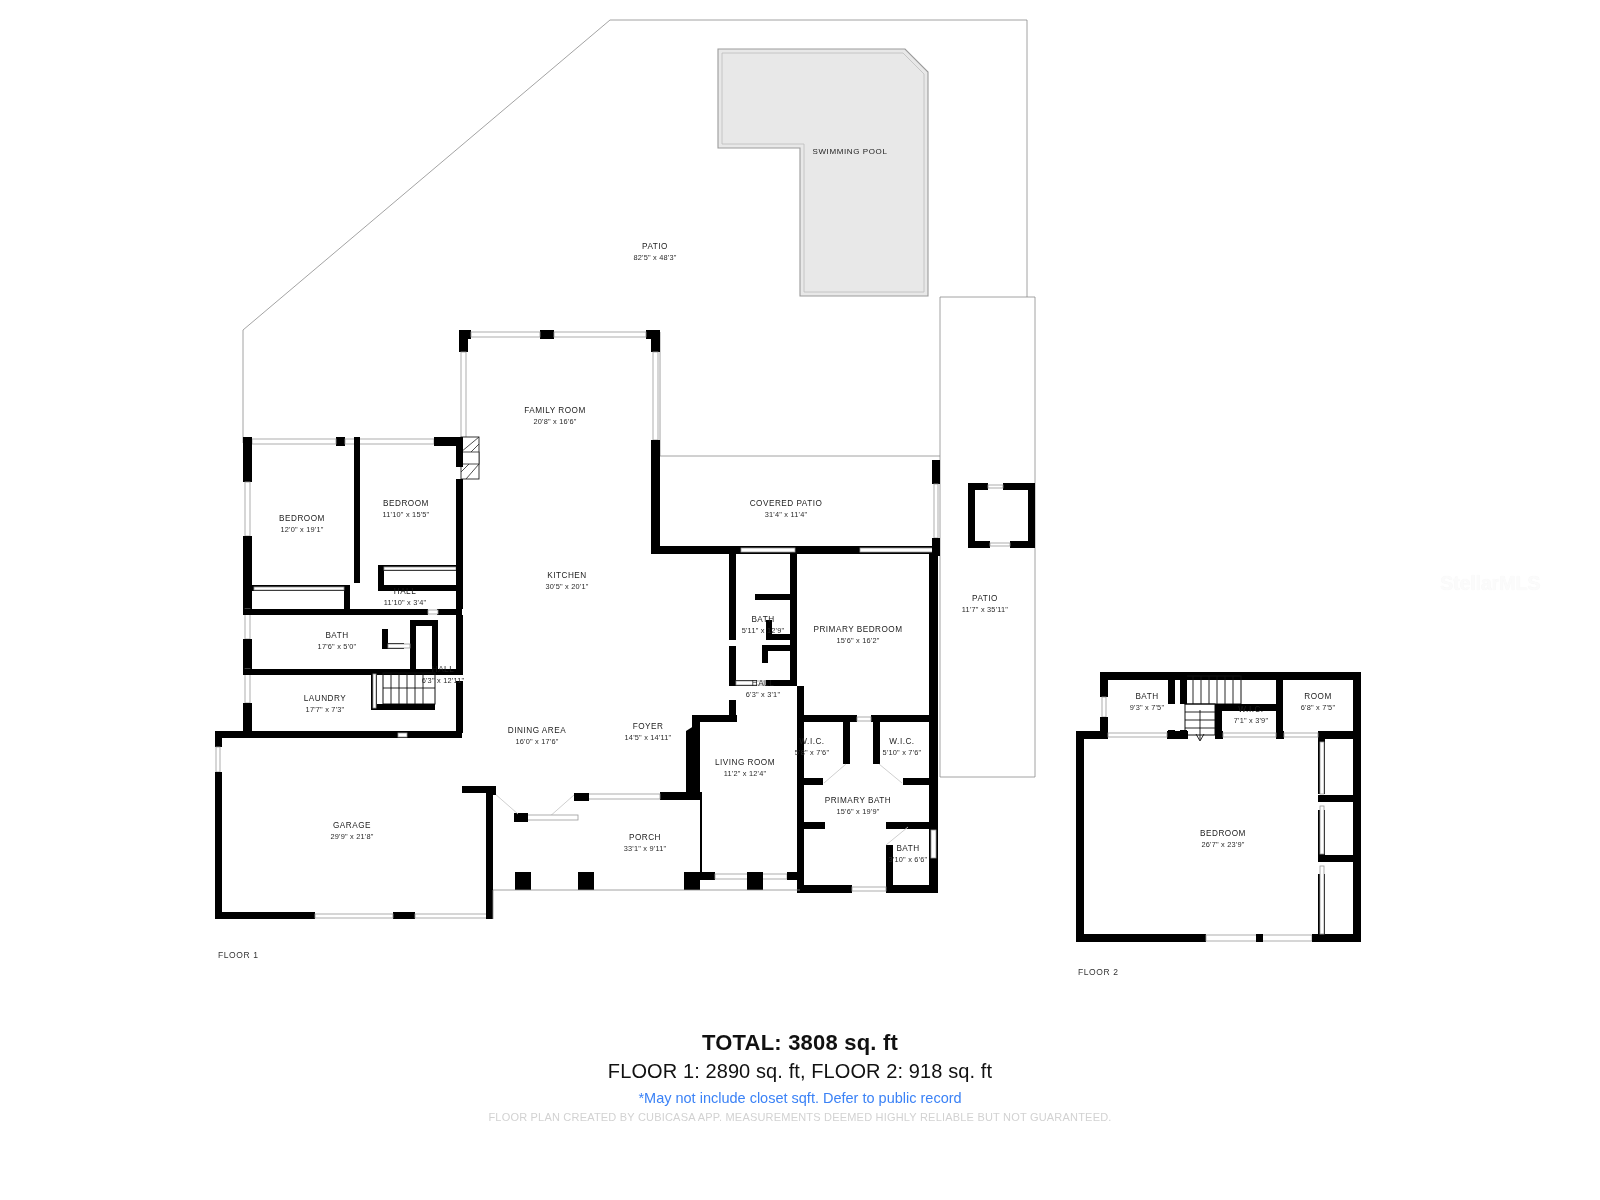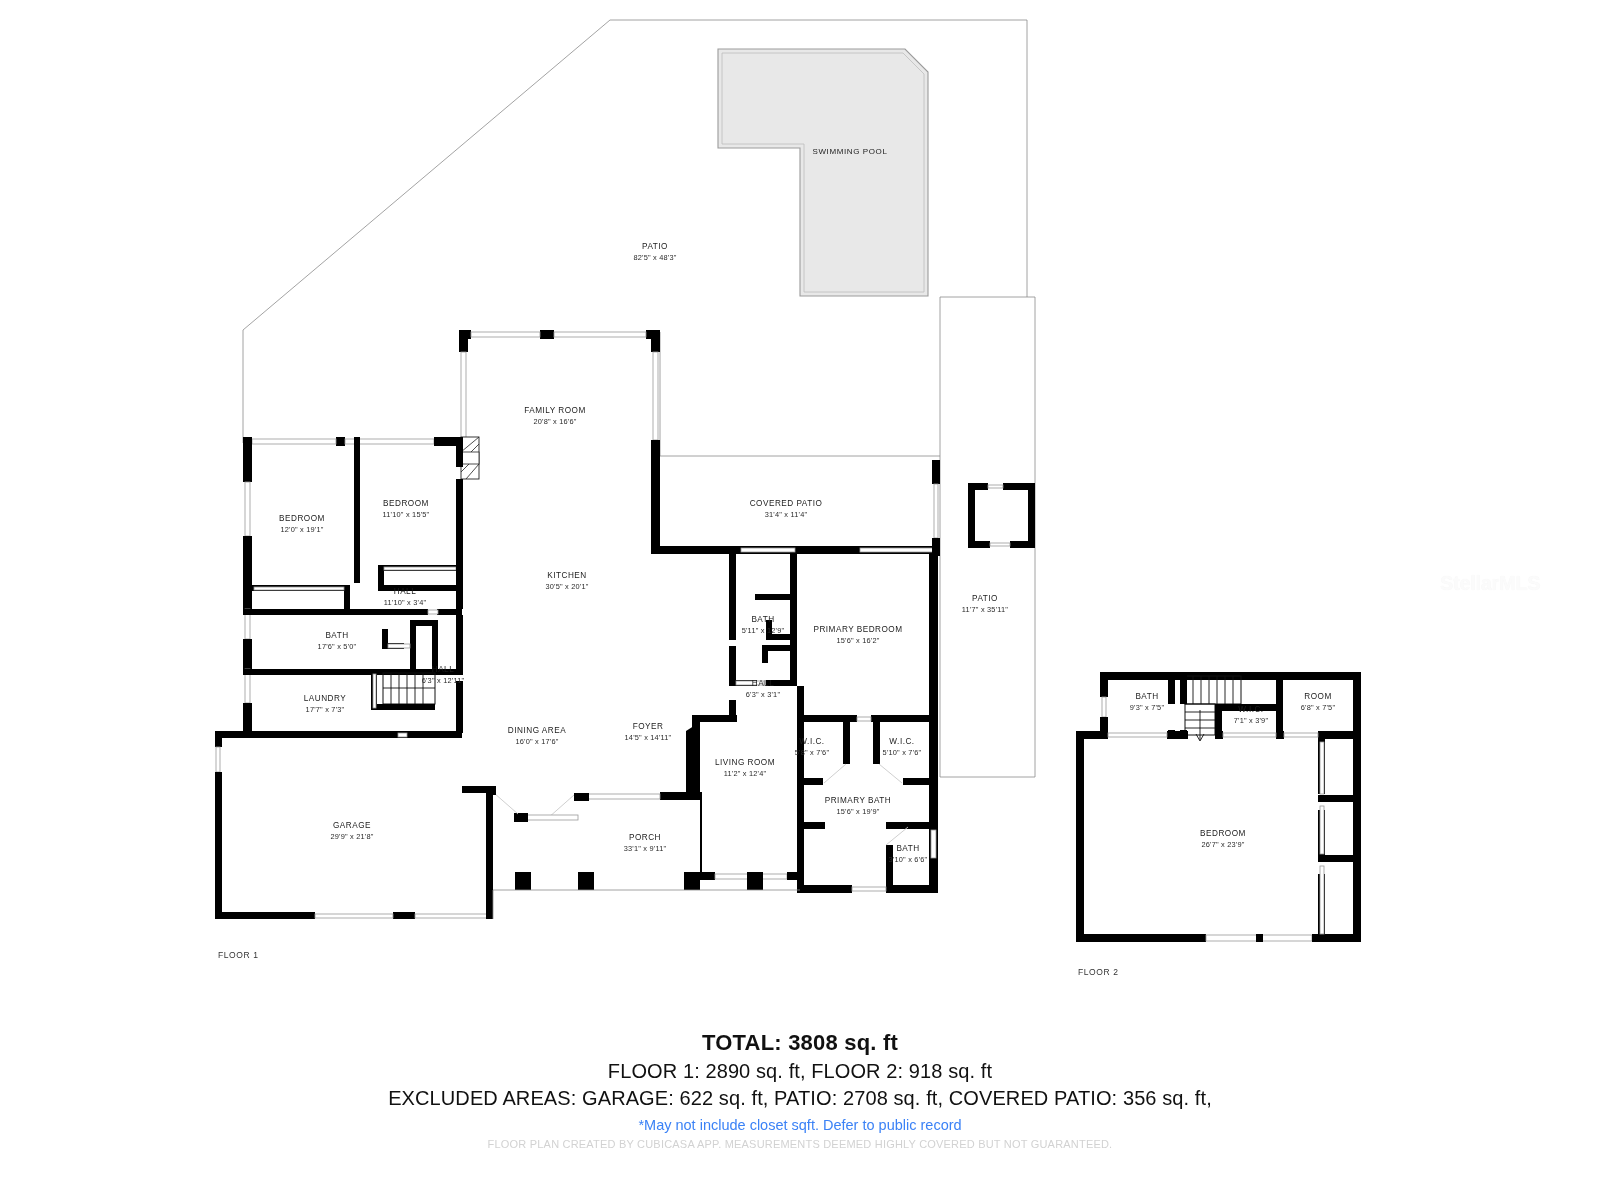--- a/index.html
+++ b/index.html
@@ -511,18 +511,17 @@
 
     <text class="floor-label" x="1078" y="975">FLOOR 2</text>
 
   </svg>
 
   <div id="watermark">StellarMLS</div>
 
   <div id="summary">
     <div class="total">TOTAL: 3808 sq. ft</div>
     <div class="line">FLOOR 1: 2890 sq. ft, FLOOR 2: 918 sq. ft</div>
-    <div class="line">EXCLUDED AREAS: GARAGE: 622 sq. ft, PATIO: 2708 sq. ft, COVERED PATIO: 356 sq. ft,</div>
     <div class="note">*May not include closet sqft. Defer to public record</div>
-    <div class="credit">FLOOR PLAN CREATED BY CUBICASA APP. MEASUREMENTS DEEMED HIGHLY COVERED BUT NOT GUARANTEED.</div>
+    <div class="credit">FLOOR PLAN CREATED BY CUBICASA APP. MEASUREMENTS DEEMED HIGHLY RELIABLE BUT NOT GUARANTEED.</div>
   </div>
 
 </div>
 
 </body></html>

